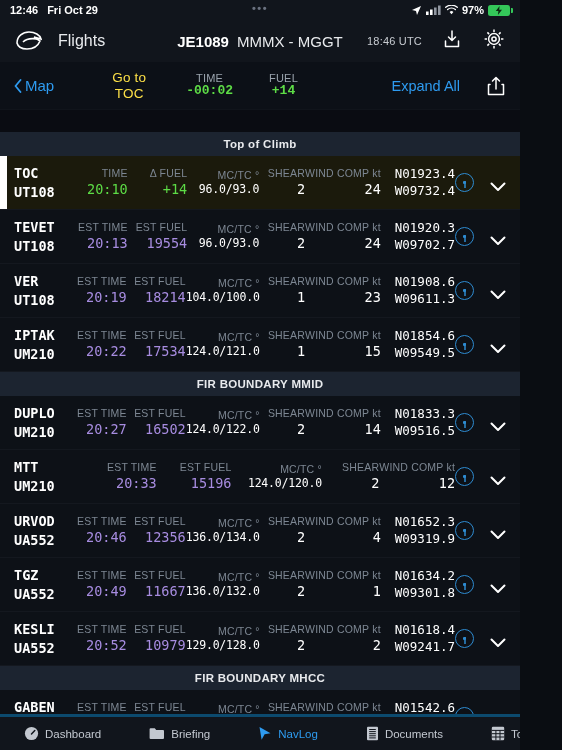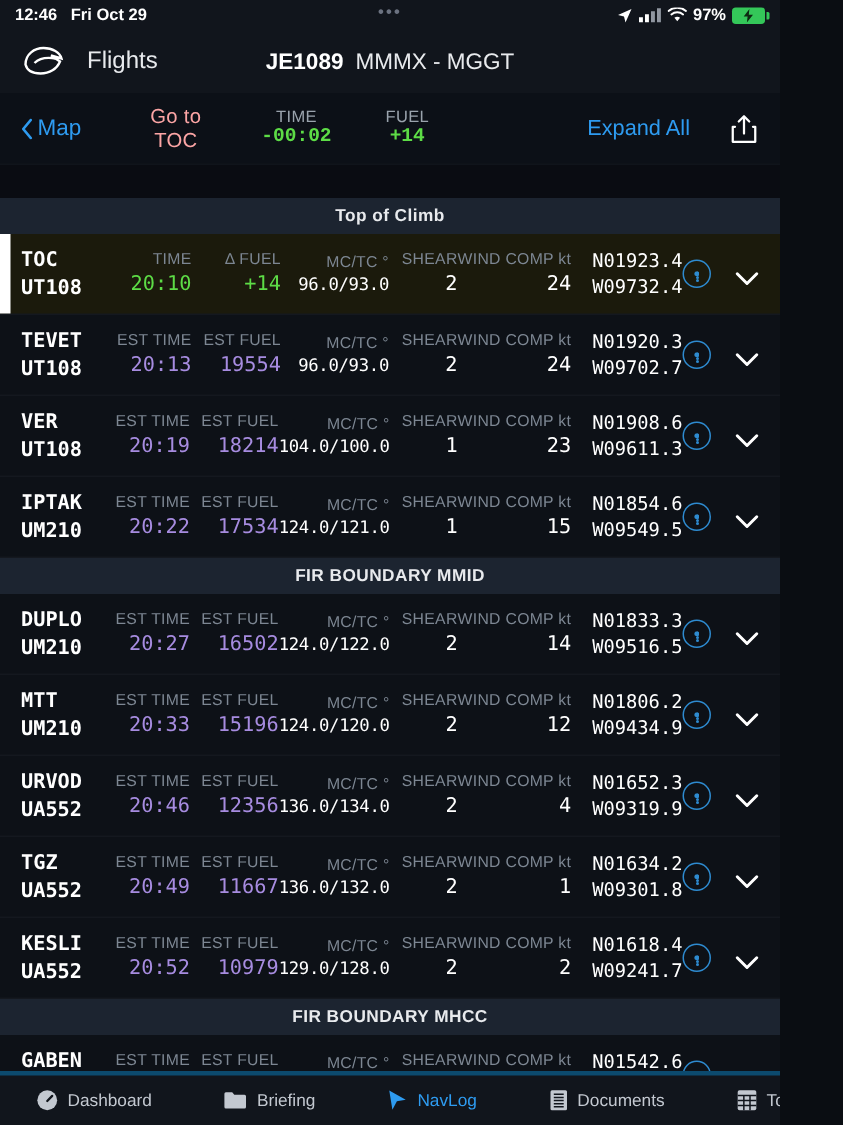--- a/index.html
+++ b/index.html
@@ -48,21 +48,21 @@
   .hdr-utc { font-size:11px; color:#c8ccd2; letter-spacing:.2px; }
 
   
   .toolbar {
     height:48px; background:#0c1017; display:flex; align-items:center;
     padding:0 14px; position:relative; border-bottom:1px solid #10141b;
   }
   .tb-map { color:#2e9bf0; font-size:15px; display:flex; align-items:center; gap:3px; }
   .tb-stack { text-align:center; line-height:1.12; }
   .tb-lbl { font-size:11px; color:#9aa3ad; letter-spacing:.2px; }
-  .tb-goto .tb-lbl, .tb-goto .tb-val { color:#fca5a5; font-size:13.5px; }
+  .tb-goto .tb-lbl, .tb-goto .tb-val { color:#fde047; font-size:13.5px;margin-left:12px; }
   .tb-goto .tb-lbl { font-size:13.5px; }
   .tb-val { font-family:Liberation Mono, monospace; font-size:13px; color:#5ddc46; font-weight:bold; }
   .tb-goto { margin-left:46px; }
   .tb-time { margin-left:40px; }
   .tb-fuel { margin-left:36px; }
   .tb-expand { margin-left:auto; color:#2e9bf0; font-size:14.5px;padding-left:40px; }
   .tb-share { margin-left:26px; width:20px; height:22px; }
 
   
   .listwrap { position:relative; height:calc(750px - 20px - 42px - 48px); overflow:hidden; background:#0a0d12; }
@@ -166,20 +166,38 @@
       <svg width="30" height="22" viewBox="0 0 30 22">
         <path d="M3 13 C3 6 9 2 15 2 C21 2 26 5 27 9 L20 7 L26 11 C24 16 19 19 13 19 C8 19 4 17 3 13 Z" fill="none" stroke="#ffffff" stroke-width="1.6"></path>
         <path d="M9 12 C12 9 17 8 23 9" fill="none" stroke="#ffffff" stroke-width="1.6"></path>
       </svg>
     </span>
     <span class="hdr-flights">Flights</span>
     <div class="hdr-center">
       <span class="hdr-flt">JE1089</span>
       <span class="hdr-route">MMMX - MGGT</span>
     </div>
+    <div class="hdr-right">
+      <span class="hdr-utc">18:46 UTC</span>
+      <span>
+        <svg width="20" height="22" viewBox="0 0 20 22">
+          <path d="M10 3 V12 M6.5 9 L10 12.5 L13.5 9" stroke="#ffffff" stroke-width="1.5" fill="none" stroke-linecap="round" stroke-linejoin="round"></path>
+          <path d="M3.5 13 V18.5 H16.5 V13" stroke="#ffffff" stroke-width="1.5" fill="none" stroke-linecap="round" stroke-linejoin="round"></path>
+        </svg>
+      </span>
+      <span>
+        <svg width="24" height="24" viewBox="0 0 24 24">
+          <g stroke="#ffffff" stroke-width="1.5" fill="none">
+            <circle cx="12" cy="12" r="5.4"></circle>
+            <circle cx="12" cy="12" r="2.1"></circle>
+            <path d="M12 2.6 V5 M12 19 V21.4 M2.6 12 H5 M19 12 H21.4 M5.4 5.4 L7.1 7.1 M16.9 16.9 L18.6 18.6 M18.6 5.4 L16.9 7.1 M7.1 16.9 L5.4 18.6"></path>
+          </g>
+        </svg>
+      </span>
+    </div>
   </div>
 
   <div class="toolbar">
     <span class="tb-map">
       <svg width="8" height="14" viewBox="0 0 8 14">
           <path d="M6.5 1 L1.5 7 L6.5 13" stroke="#2e9bf0" stroke-width="1.8" fill="none" stroke-linecap="round" stroke-linejoin="round"></path>
         </svg>
       <span>Map</span>
     </span>
     <span class="tb-stack tb-goto">
@@ -453,24 +471,20 @@
               <div class="hd">MC/TC °</div>
               <div class="vl">124.0/120.0</div>
             </div>
             <div class="col c-shear">
               <div class="hd">SHEAR</div>
               <div class="vl">2</div>
             </div>
             <div class="col c-wind">
               <div class="hd">WIND COMP kt</div>
               <div class="vl">12</div>
-            </div>
-            <div class="col c-coord">
-              <div class="vl">N01806.2</div>
-              <div class="vl">W09434.9</div>
             </div>
             <div class="c-act">
               <span class="dots-btn">
                 <span class="dots-inner">
                   <span></span>
                   <span></span>
                   <span></span>
                 </span>
               </span>
               <span class="chev"><svg width="16" height="10" viewBox="0 0 16 10">

